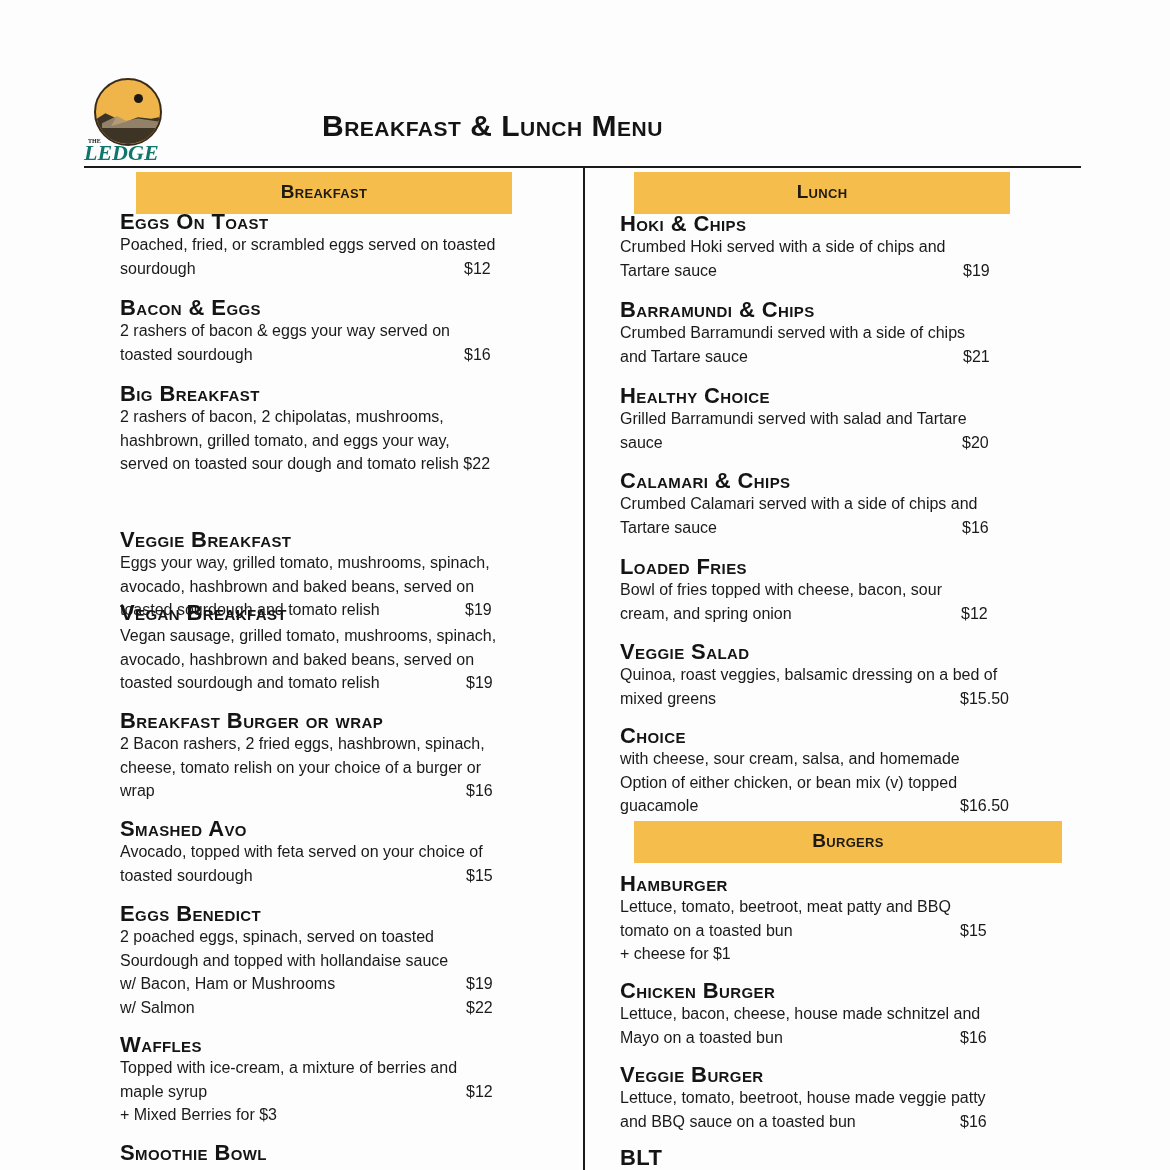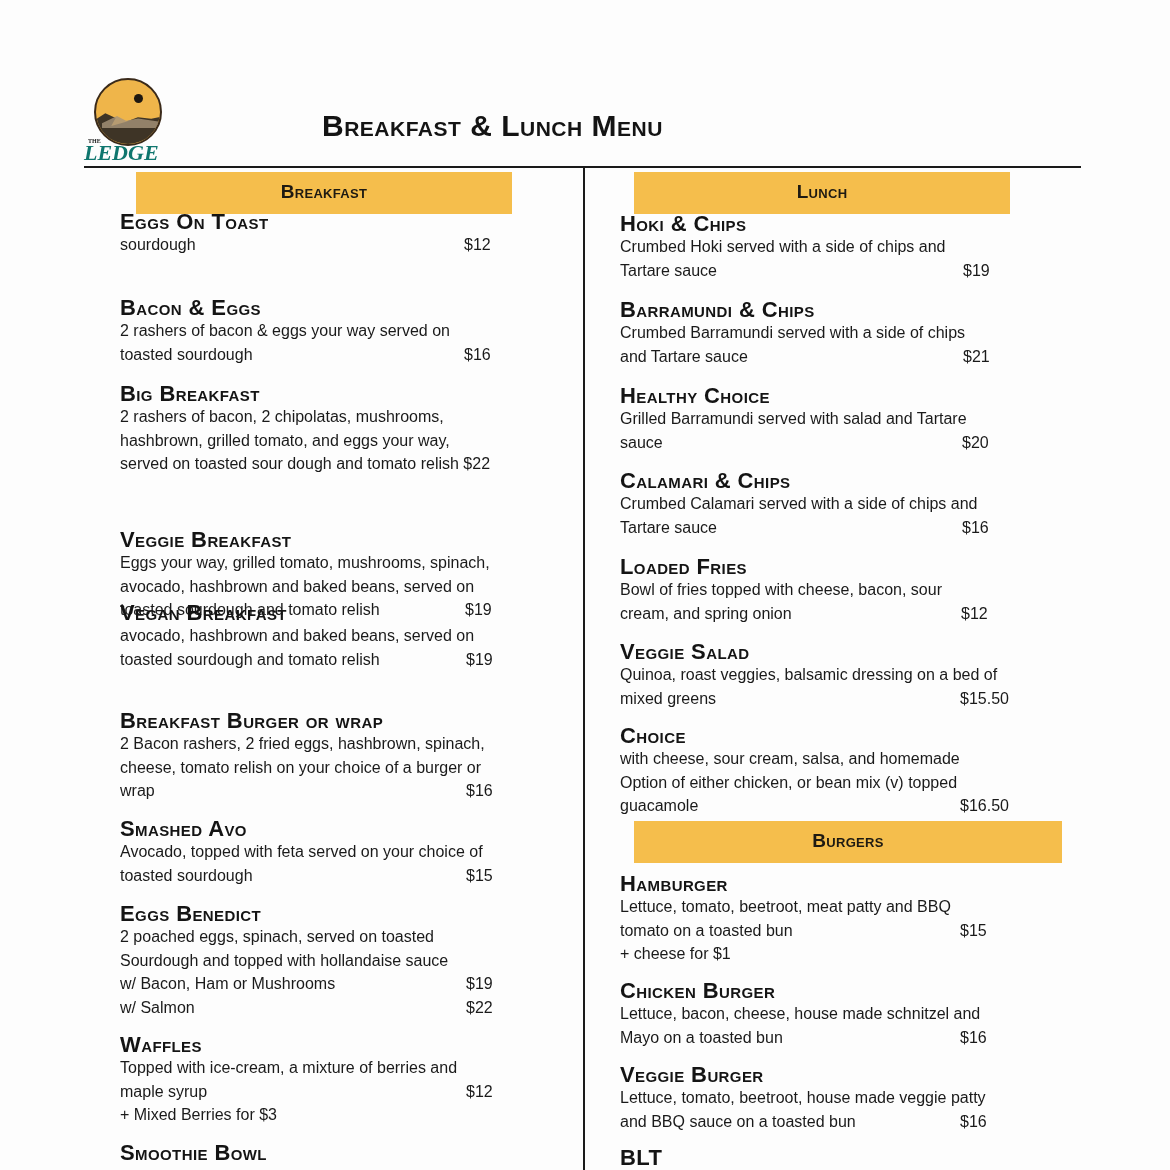--- a/index.html
+++ b/index.html
@@ -169,20 +169,21 @@
 <div class="title-rule"></div>
 <div class="col-divider"></div>
 
 <div class="section-bar" style="left:136px; top:172px; width:376px; height:42px;">Breakfast</div>
 <div class="section-bar" style="left:634px; top:172px; width:376px; height:42px;">Lunch</div>
 <div class="section-bar" style="left:634px; top:821px; width:428px; height:42px;">Burgers</div>
 
 <div class="column" style="left:120px; top:0;">
   <div class="item" style="top:211px;">
     <div class="item-name">Eggs On Toast</div>
+    <div class="item-line">Poached, fried, or scrambled eggs served on toasted</div>
     <div class="item-line"><span>sourdough</span><span class="item-price" style="left:344px;">$12</span></div>
   </div>
 
   <div class="item" style="top:297px;">
     <div class="item-name">Bacon &amp; Eggs</div>
     <div class="item-line">2 rashers of bacon &amp; eggs your way served on</div>
     <div class="item-line"><span>toasted sourdough</span><span class="item-price" style="left:344px;">$16</span></div>
   </div>
 
   <div class="item" style="top:383px;">
@@ -194,20 +195,21 @@
 
   <div class="item" style="top:493px;margin-top:36px;">
     <div class="item-name">Veggie Breakfast</div>
     <div class="item-line">Eggs your way, grilled tomato, mushrooms, spinach,</div>
     <div class="item-line">avocado, hashbrown and baked beans, served on</div>
     <div class="item-line"><span>toasted sourdough and tomato relish</span><span class="item-price" style="left:345px;">$19</span></div>
   </div>
 
   <div class="item" style="top:602px;">
     <div class="item-name">Vegan Breakfast</div>
+    <div class="item-line">Vegan sausage, grilled tomato, mushrooms, spinach,</div>
     <div class="item-line">avocado, hashbrown and baked beans, served on</div>
     <div class="item-line"><span>toasted sourdough and tomato relish</span><span class="item-price" style="left:346px;">$19</span></div>
   </div>
 
   <div class="item" style="top:710px;">
     <div class="item-name">Breakfast Burger or wrap</div>
     <div class="item-line">2 Bacon rashers, 2 fried eggs, hashbrown, spinach,</div>
     <div class="item-line">cheese, tomato relish on your choice of a burger or</div>
     <div class="item-line"><span>wrap</span><span class="item-price" style="left:346px;">$16</span></div>
   </div>

